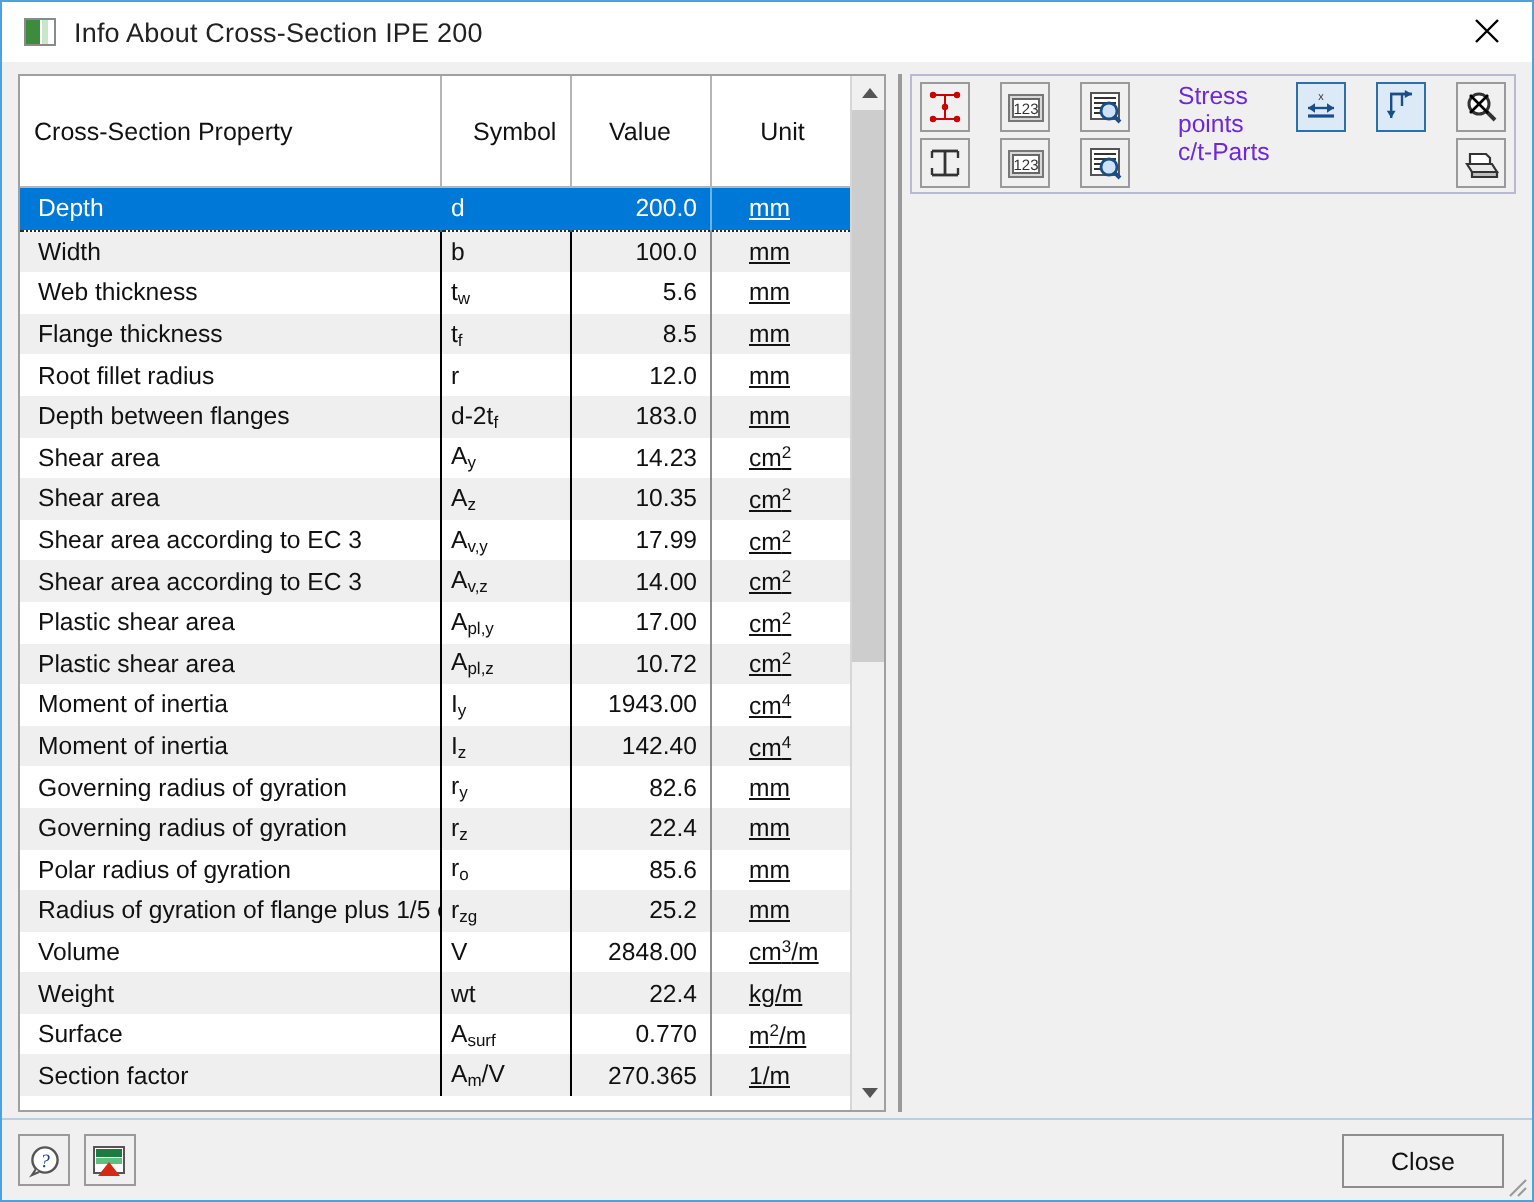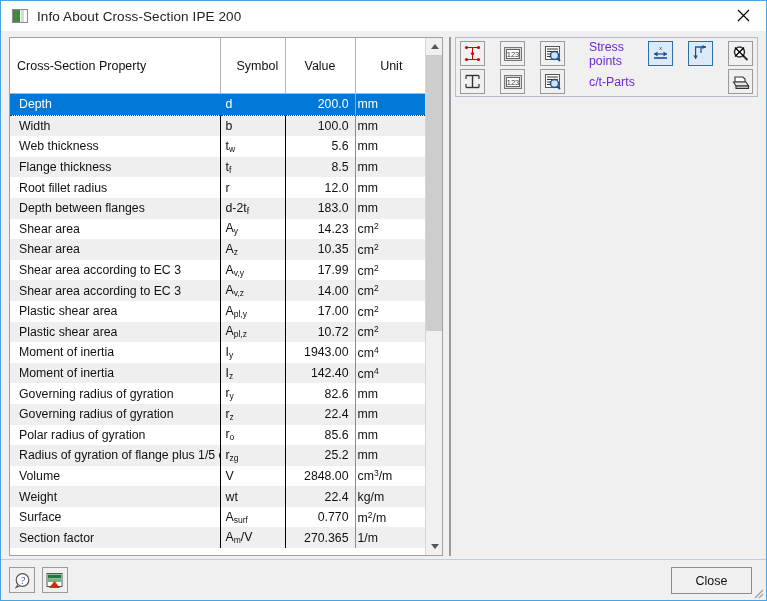--- a/index.html
+++ b/index.html
@@ -84,21 +84,21 @@
     padding:0 5px;
     border-right:1px solid #c9c9c9;
     white-space:nowrap;
     overflow:hidden;
     color:#111;
     font-size:12.3px;
   }
   table.props td.prop { text-align:left; padding-left:9px; border-right:1px solid #000; }
   table.props td.sym  { text-align:left; padding-left:5px; border-right:1px solid #000;}
   table.props td.val  { text-align:right; padding-right:6px; border-right:1px solid #8c8c8c;}
-  table.props td.unit { text-align:left; padding-left:2px; border-right:none; }
+  table.props td.unit { text-align:left; padding-left:19px; border-right:none;text-decoration:underline; }
   table.props tr.alt td { background:#efefef; }
   table.props tr.sel td {
     background:#0078d7; color:#fff;
     border-top:1px dotted #2b2b2b;
     border-bottom:1px dotted #2b2b2b;
   }
   table.props tr.sel td.prop,
   table.props tr.sel td.sym { border-right-color:#0078d7; }
   table.props tr.sel td.val { border-right-color:#6fb4e8; }
   sub, sup { font-size:8.5px; }
@@ -147,21 +147,21 @@
   .viewer svg { position:absolute; left:0; top:0; }
   
   .icon-bar {
     height:60px; min-height:60px;
     background:#f0f0f0;
     border:1px solid #b9b9cf;
     box-sizing:border-box;
     padding:3px 4px;
     display:flex; flex-direction:column; gap:3px;
   }
-  .icon-row { display:flex; align-items:center; height:25px; gap:15px; }
+  .icon-row { display:flex; height:25px; gap:15px; }
   .ibtn {
     width:25px; height:25px;
     border:1px solid #9a9a9a;
     background:#f0f0f0;
     display:flex; align-items:center; justify-content:center;
     cursor:pointer; box-sizing:border-box;
   }
   .ibtn.on { border:1px solid #2f6fa8; background:#dce9f7; }
   .row-label { font-size:12.3px; margin-left:9px; color:#6d28d9; flex:1; }
   

